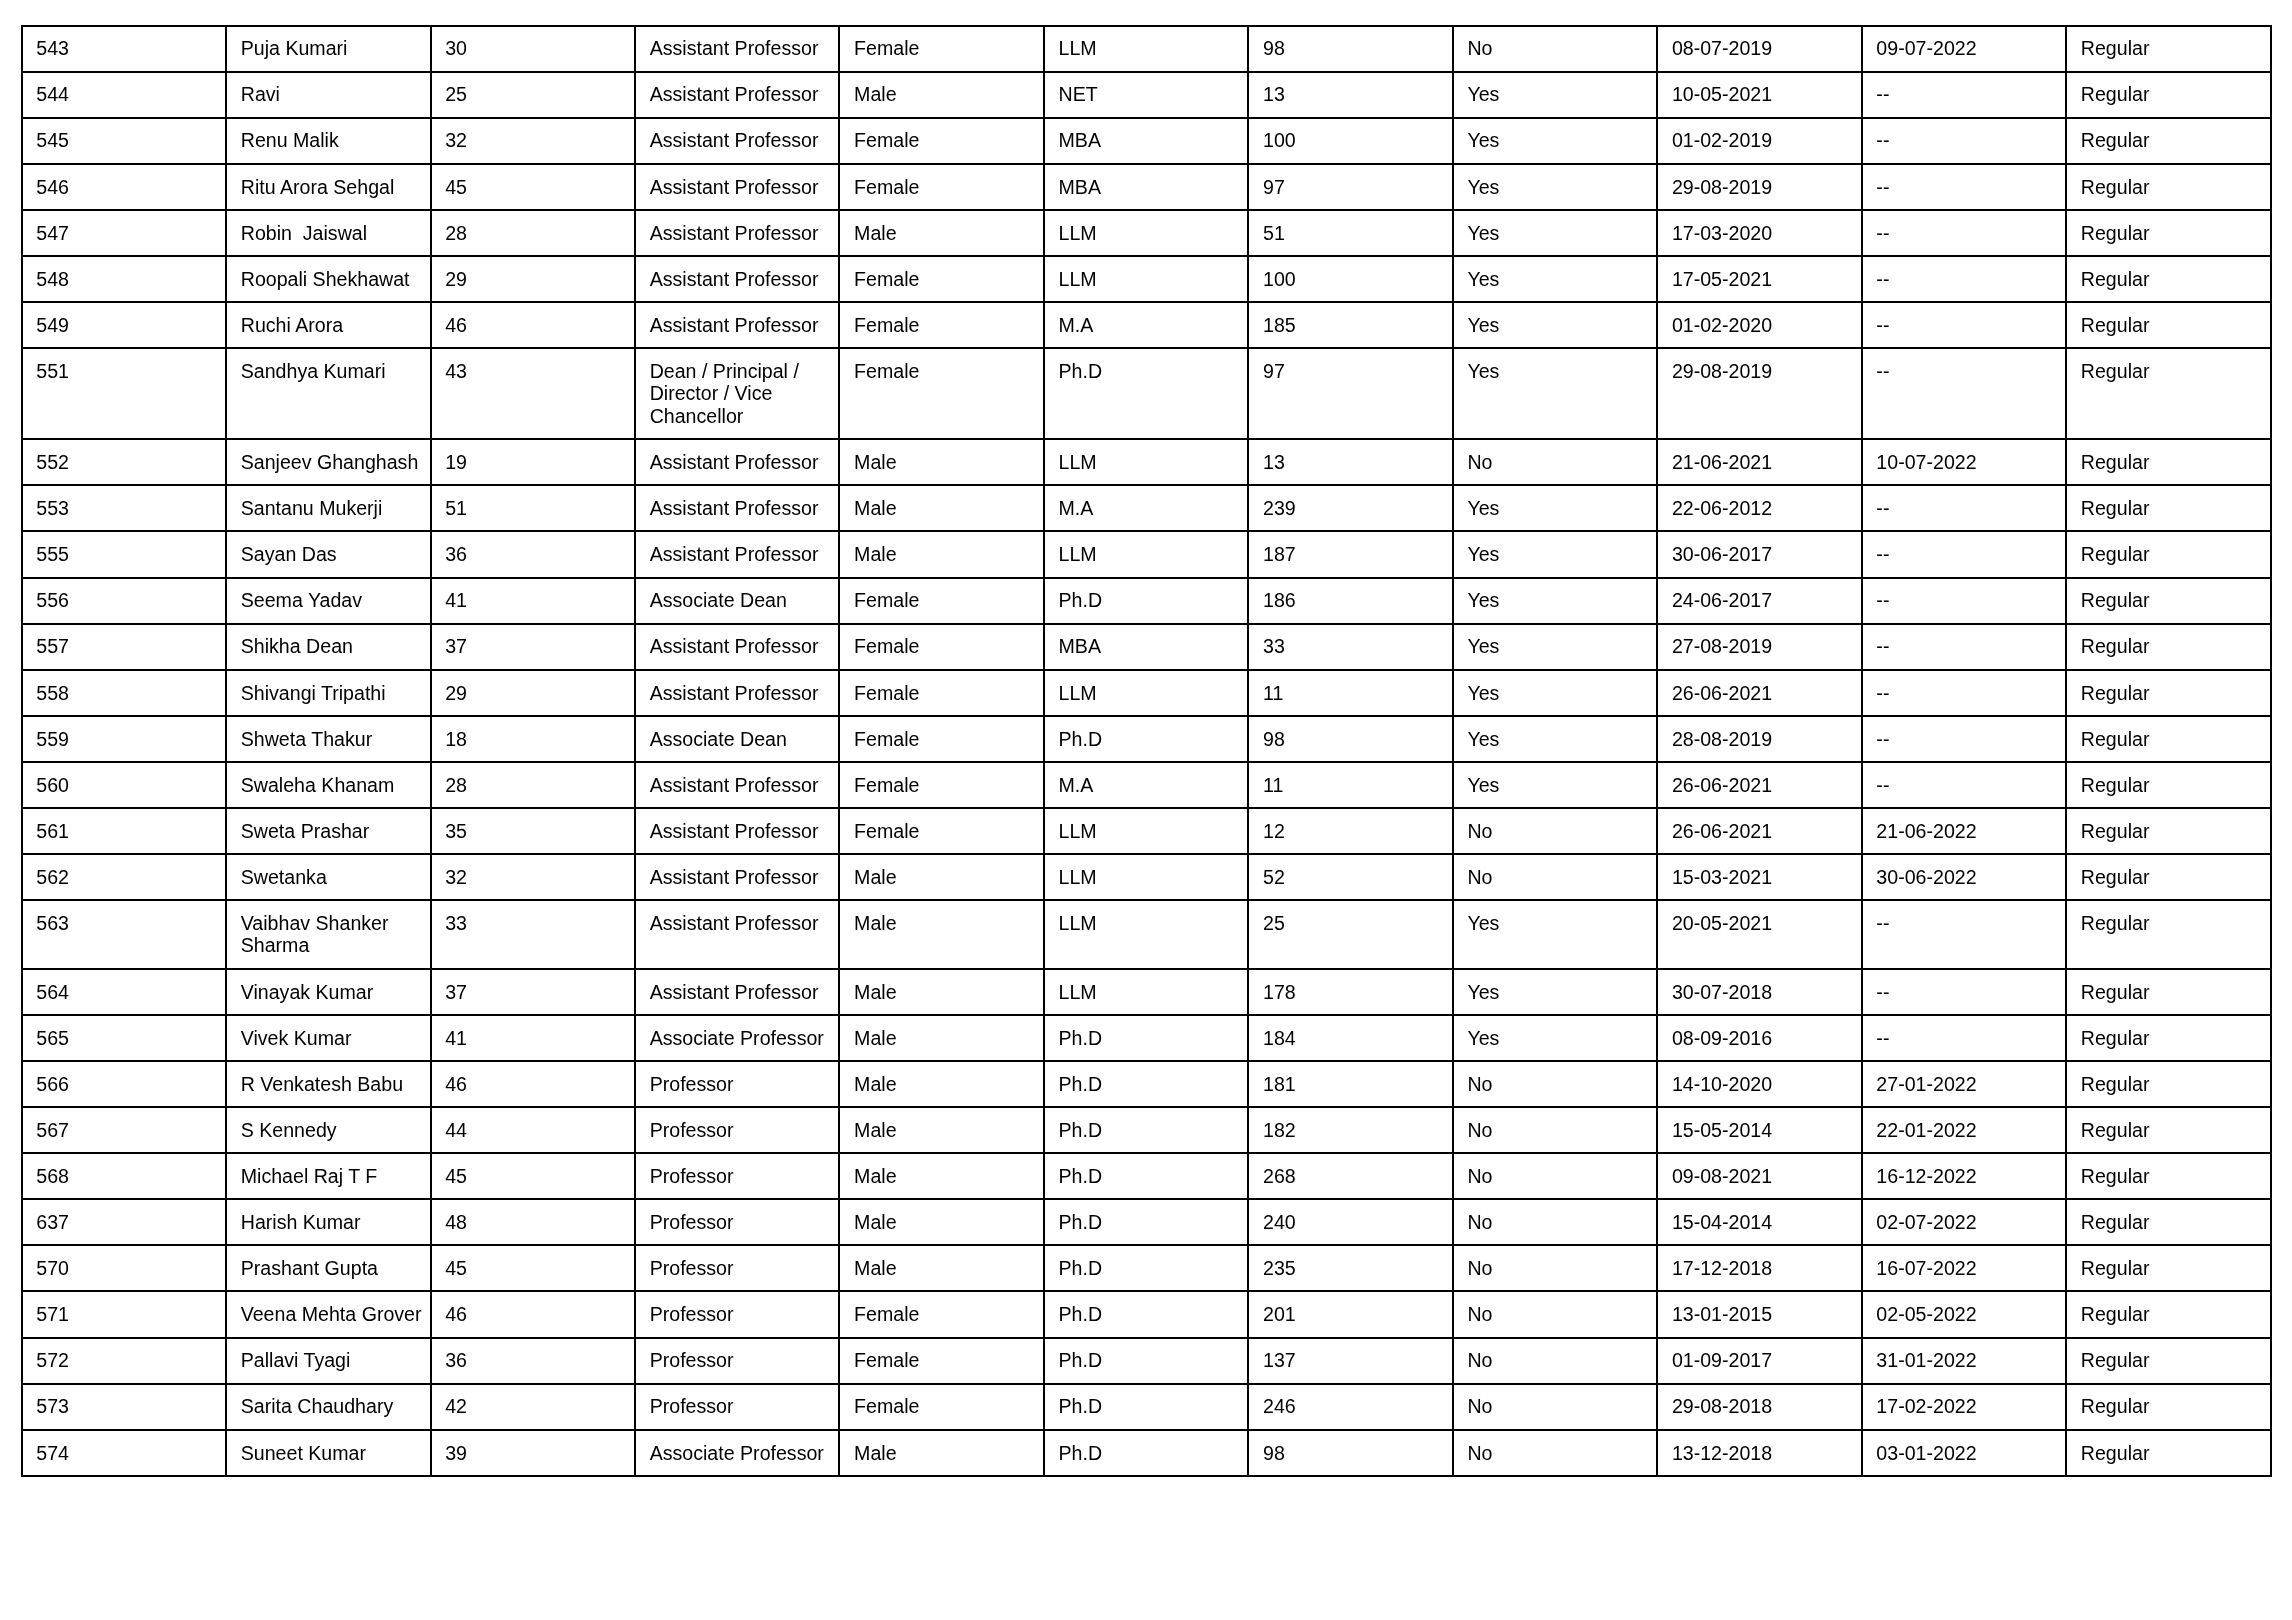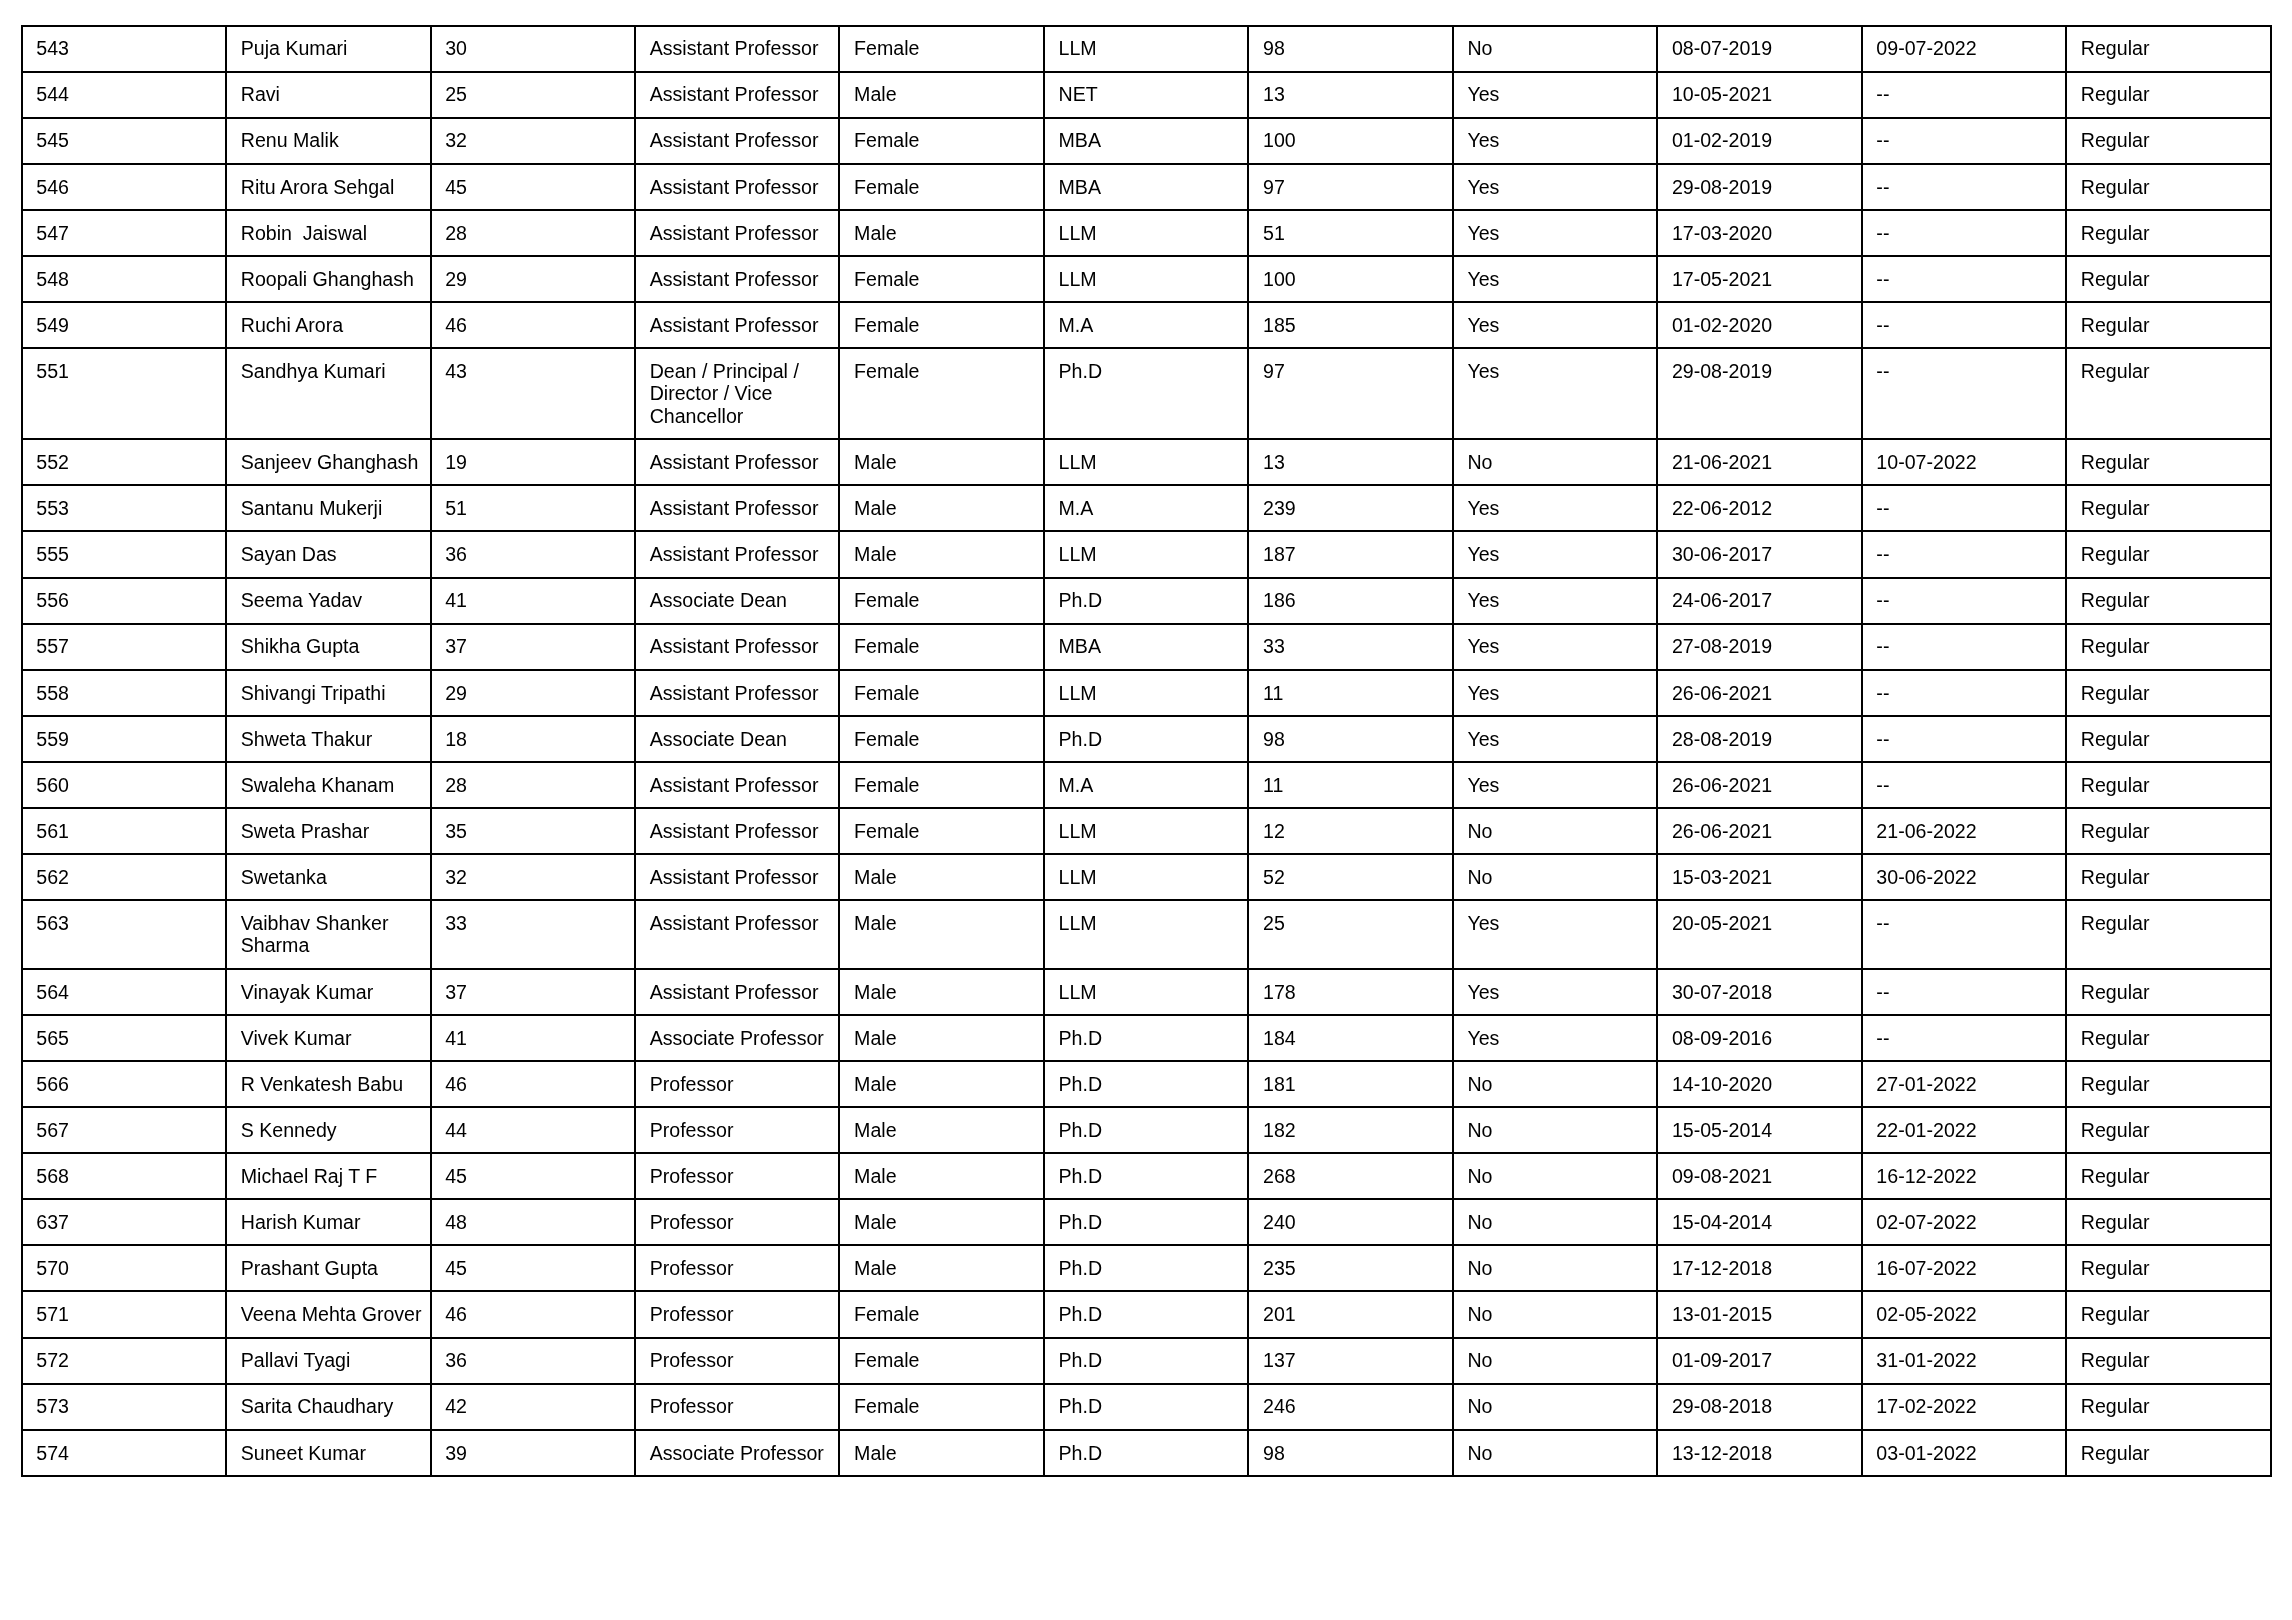--- a/index.html
+++ b/index.html
@@ -119,21 +119,21 @@
           <td>Male</td>
           <td>LLM</td>
           <td>51</td>
           <td>Yes</td>
           <td>17-03-2020</td>
           <td>--</td>
           <td>Regular</td>
         </tr>
         <tr>
           <td>548</td>
-          <td>Roopali Ghanghash</td>
+          <td>Roopali Shekhawat</td>
           <td>29</td>
           <td>Assistant Professor</td>
           <td>Female</td>
           <td>LLM</td>
           <td>100</td>
           <td>Yes</td>
           <td>17-05-2021</td>
           <td>--</td>
           <td>Regular</td>
         </tr>
@@ -210,21 +210,21 @@
           <td>Female</td>
           <td>Ph.D</td>
           <td>186</td>
           <td>Yes</td>
           <td>24-06-2017</td>
           <td>--</td>
           <td>Regular</td>
         </tr>
         <tr>
           <td>557</td>
-          <td>Shikha Gupta</td>
+          <td>Shikha Dean</td>
           <td>37</td>
           <td>Assistant Professor</td>
           <td>Female</td>
           <td>MBA</td>
           <td>33</td>
           <td>Yes</td>
           <td>27-08-2019</td>
           <td>--</td>
           <td>Regular</td>
         </tr>

